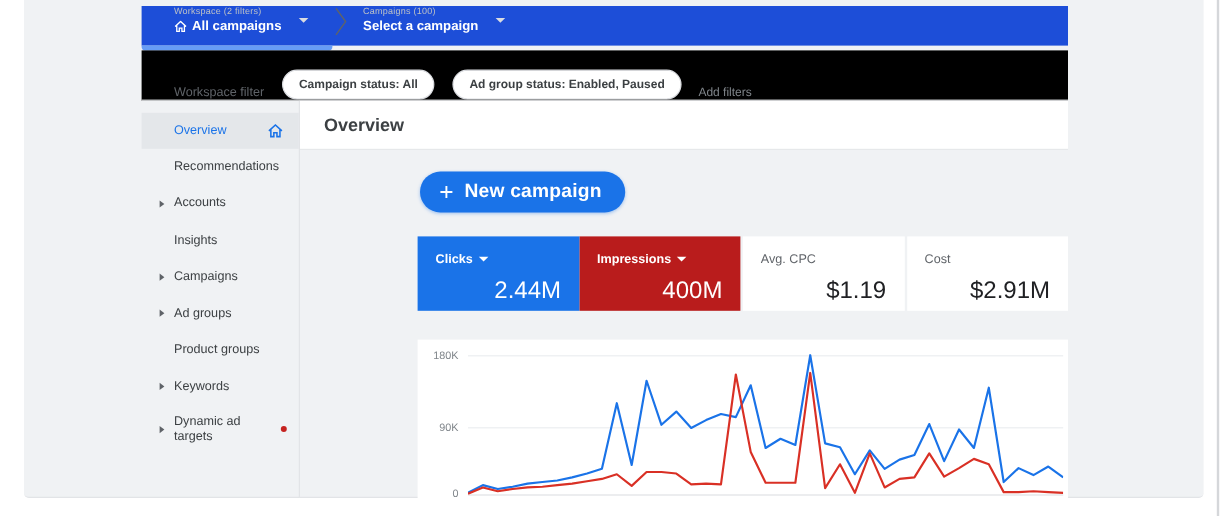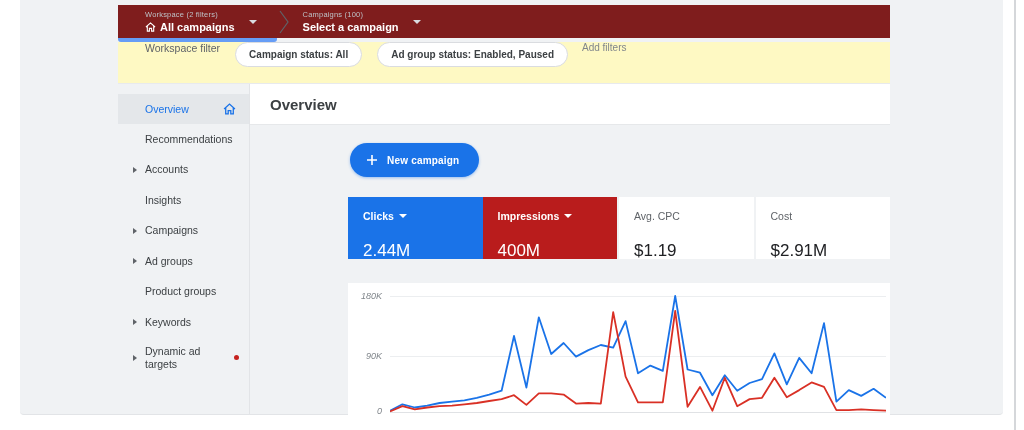--- a/index.html
+++ b/index.html
@@ -8,37 +8,37 @@
 
   .panel { position: absolute; left: 20px; top: 0; width: 983px; height: 415px;
            background: #f0f2f4; border-bottom: 1px solid #e2e4e7; border-radius: 0 0 4px 4px; }
 
   .right-rule { position: absolute; left: 1014px; top: 0; width: 2px; height: 430px; background: #d5d7da; }
 
   .shot { position: absolute; left: 118px; top: 5px; width: 772px; height: 410px; }
 
   
   .topbar { position: absolute; left: 0; top: 0; width: 772px; height: 33px;
-            background: #7f1d1d; display: flex; align-items: center; }
+            background: #1d4ed8; display: flex; align-items: flex-start; }
   .tab-indicator { position: absolute; left: 0; top: 33px; width: 159px; height: 4px;
                    background: #669df6; border-radius: 0 0 3px 3px; }
   .selector { display: flex; align-items: center; cursor: pointer; }
   .sel-text { display: flex; flex-direction: column; gap: 2px; }
   .sel-label { font-size: 7.5px; color: #bdc1c6; letter-spacing: .2px; }
   .sel-value-row { display: flex; align-items: center; gap: 4px; }
   .sel-value { font-size: 11px; font-weight: bold; color: #ffffff; }
   .caret-down { width: 0; height: 0; border-left: 4px solid transparent;
                 border-right: 4px solid transparent; border-top: 4px solid #dadce0; }
   .topbar .caret-down { margin-left: 14px; }
   .sep-chevron { margin: 0 14px 0 22px; }
 
   
   .filterbar { position: absolute; left: 0; top: 37px; width: 772px; height: 42px;
-               background: #fef9c3; border-bottom: 1px solid #e8eaed;
-               display: flex; align-items: flex-start; }
+               background: #000000; border-bottom: 1px solid #e8eaed;
+               display: flex; align-items: flex-end; }
   .filterbar-label { margin-left: 27px; font-size: 10.5px; color: #5f6368; }
   .chip { margin-left: 15px; height: 25px; padding: 0 13px; border: 1px solid #dadce0;
           border-radius: 13px; background: #ffffff; display: flex; align-items: center;
           font-size: 10px; font-weight: bold; color: #3c4043; cursor: pointer; }
   .add-filter { margin-left: 14px; font-size: 10px; color: #80868b; cursor: pointer; }
 
   
   .sidebar { position: absolute; left: 0; top: 79px; width: 132px; height: 331px;
              border-right: 1px solid #e2e4e7; }
   .side-item { height: 30.5px; display: flex; align-items: center; font-size: 10.5px;
@@ -57,43 +57,43 @@
   
   .main-titlebar { position: absolute; left: 132px; top: 79px; width: 640px; height: 41px;
                    background: #ffffff; border-bottom: 1px solid #e6e8ea;
                    display: flex; align-items: center; }
   .page-title { margin-left: 20px; font-size: 15px; color: #3c4043; }
 
   .btn-new { position: absolute; left: 232px; top: 138px; height: 34px; padding: 0 20px 0 16px;
              border: none; border-radius: 17px; background: #1a73e8; color: #ffffff;
              display: flex; align-items: center; gap: 9px; cursor: pointer;
              box-shadow: 0 1px 3px rgba(26,115,232,.4); font-family: inherit; }
-  .btn-new-label { font-size: 10px; font-weight: bold; letter-spacing: .2px; }
+  .btn-new-label { font-size: 16px; font-weight: bold; letter-spacing: .2px; }
 
   
   .cards { position: absolute; left: 230px; top: 192px; width: 542px; height: 62px; display: flex; }
   .card { flex: 1; padding: 13px 15px; cursor: pointer; }
   .card.c-blue { background: #1a73e8; }
   .card.c-red  { background: #b91c1c; }
   .card.c-white { background: #ffffff; margin-left: 2px; }
   .card-label-row { display: flex; align-items: center; gap: 5px; }
   .card-label { font-size: 10.5px; }
   .card.c-blue .card-label, .card.c-red .card-label { color: #ffffff; font-weight: bold; }
   .card.c-white .card-label { color: #5f6368; }
   .card .caret-down { border-top-color: #ffffff; }
-  .card-value { margin-top: 19px; font-size: 17px; }
+  .card-value { margin-top: 9px; font-size: 20px; text-align: right; }
   .card.c-blue .card-value, .card.c-red .card-value { color: #ffffff; }
   .card.c-white .card-value { color: #202124; }
 
   
   .chart-card { position: absolute; left: 230px; top: 278px; width: 542px; height: 132px;
                 background: #ffffff; }
   .gridline { position: absolute; left: 42px; right: 4px; height: 1px; background: #eceef0; }
   .gridline.baseline { background: #e0e2e5; }
-  .ylab { position: absolute; width: 34px; text-align: right; font-size: 9px; color: #80868b; font-style: italic; }
+  .ylab { position: absolute; width: 34px; text-align: right; font-size: 9px; color: #80868b; }
   .chart-svg { position: absolute; left: 42px; top: 0; width: 496px; height: 132px; }
 </style>
 </head>
 <body>
 
 <div class="panel"></div>
 <div class="right-rule"></div>
 
 <div class="shot">
 

